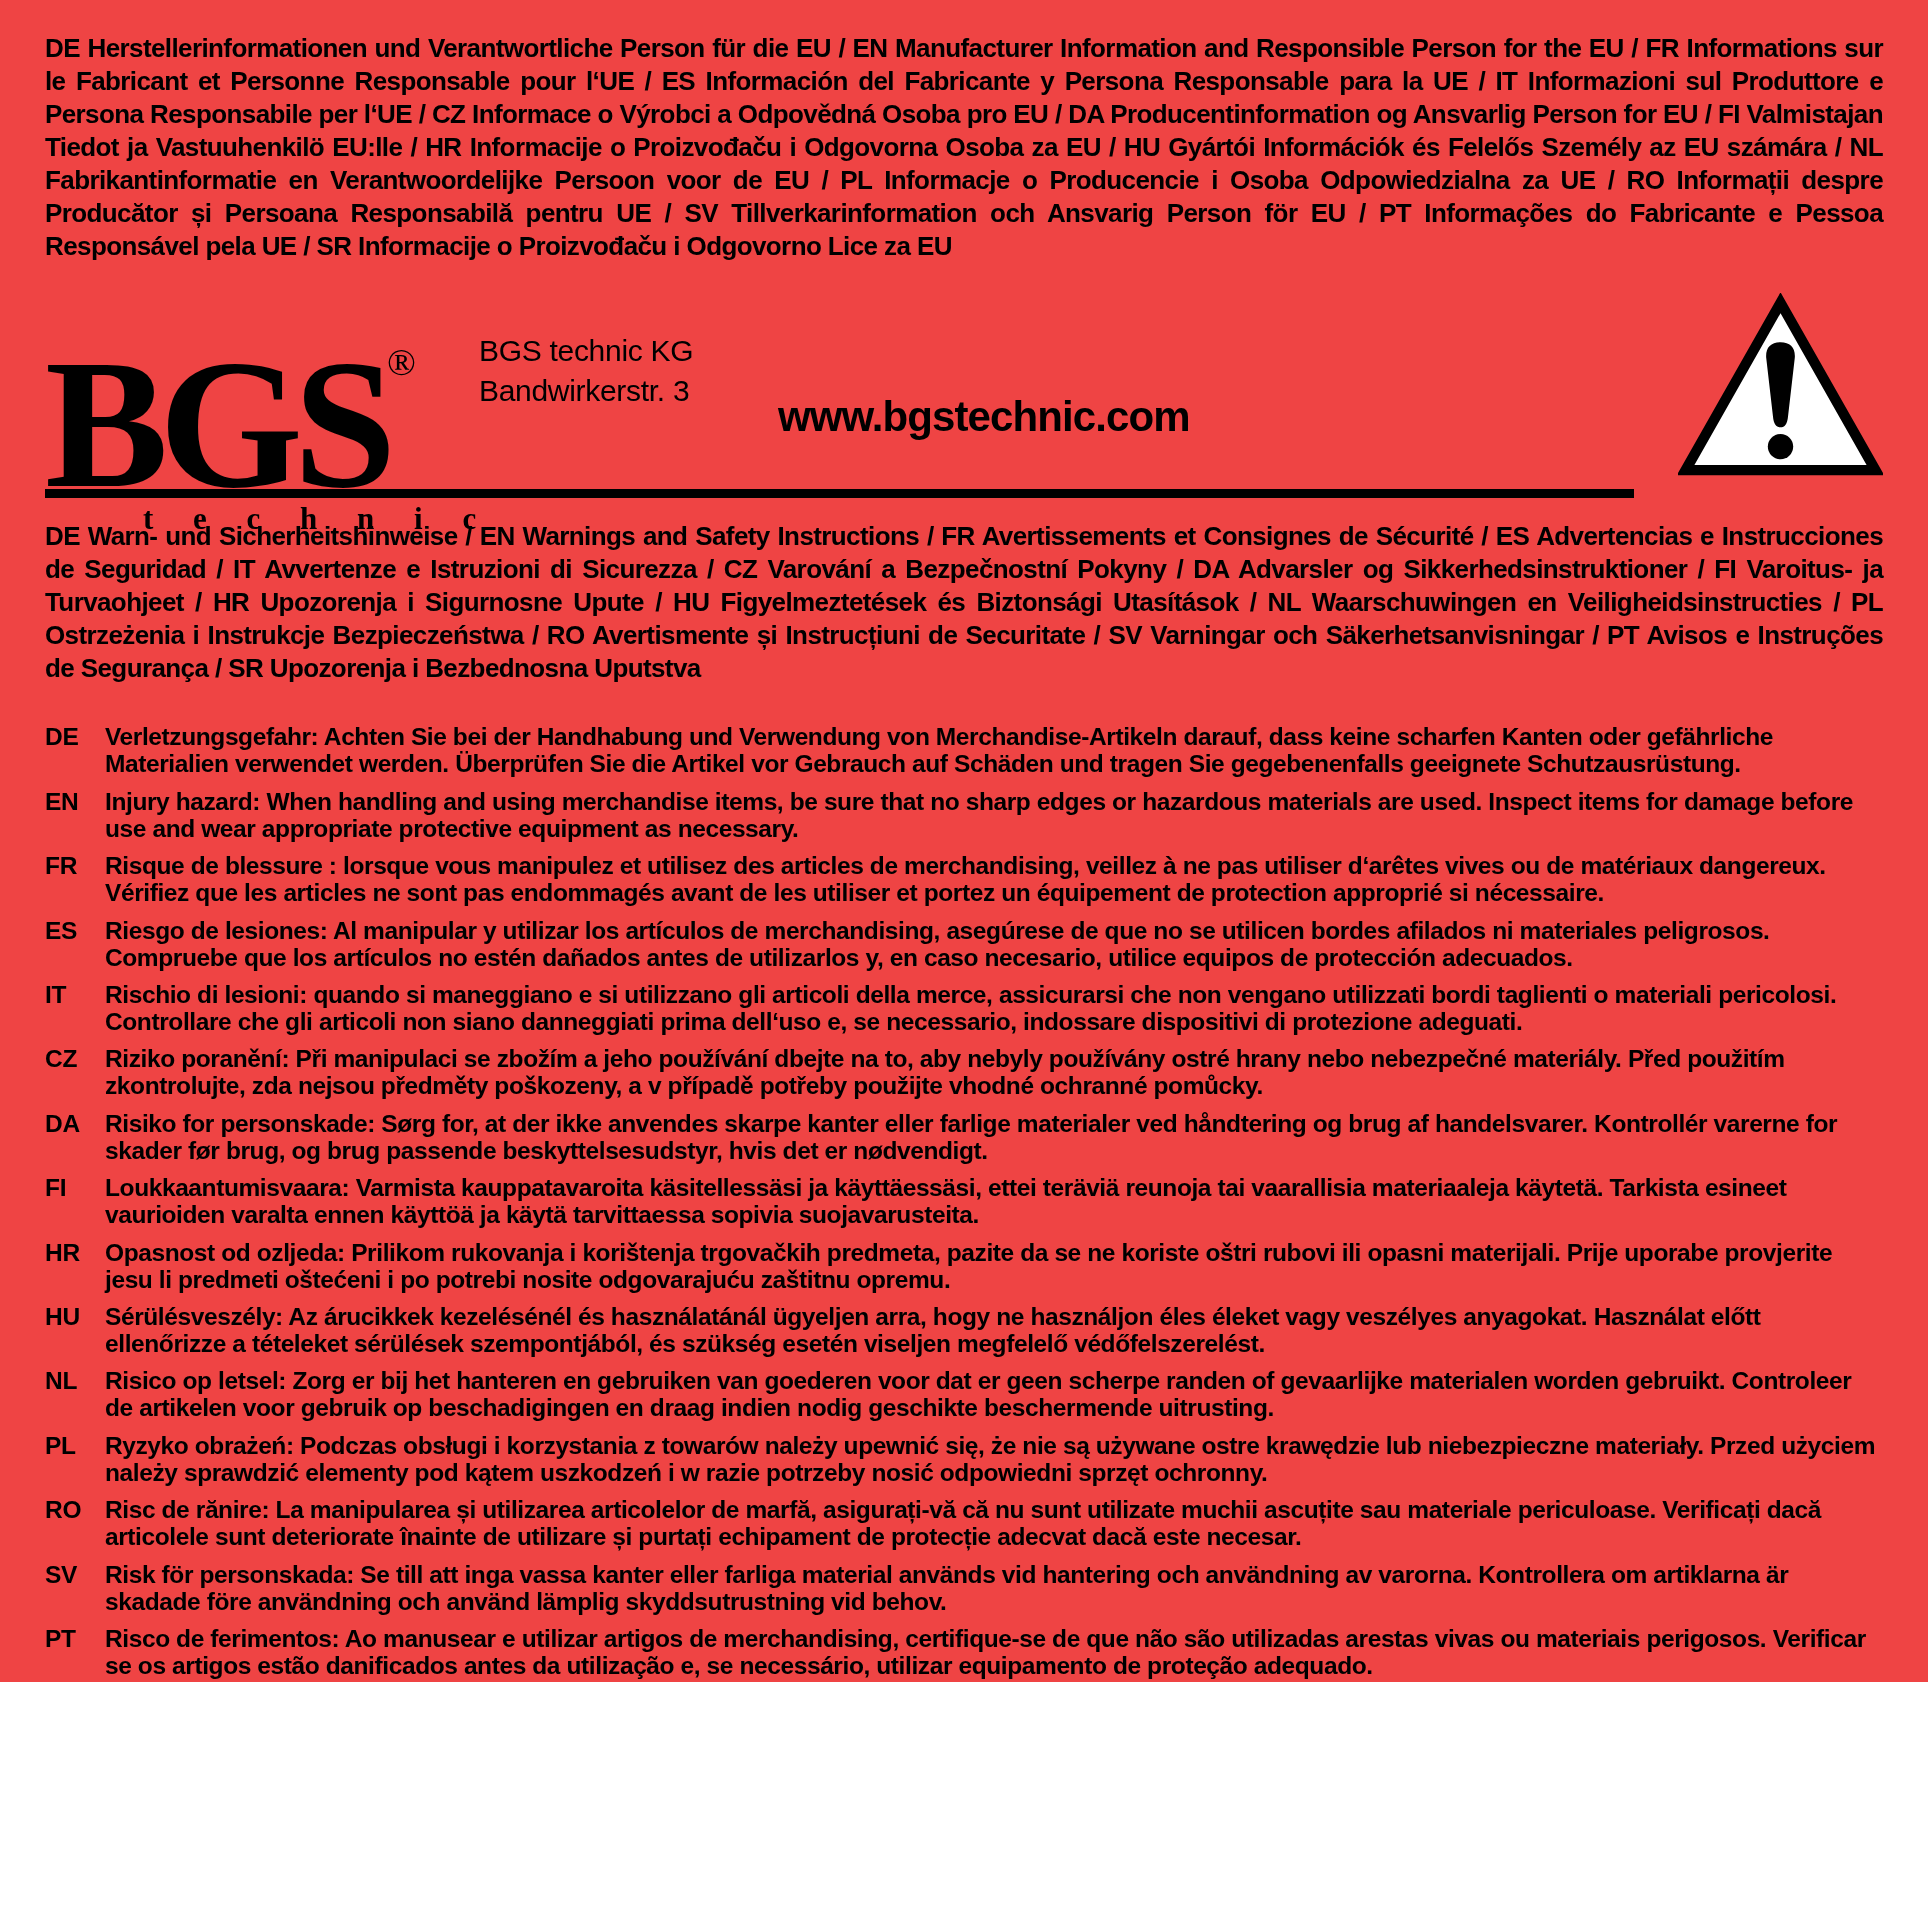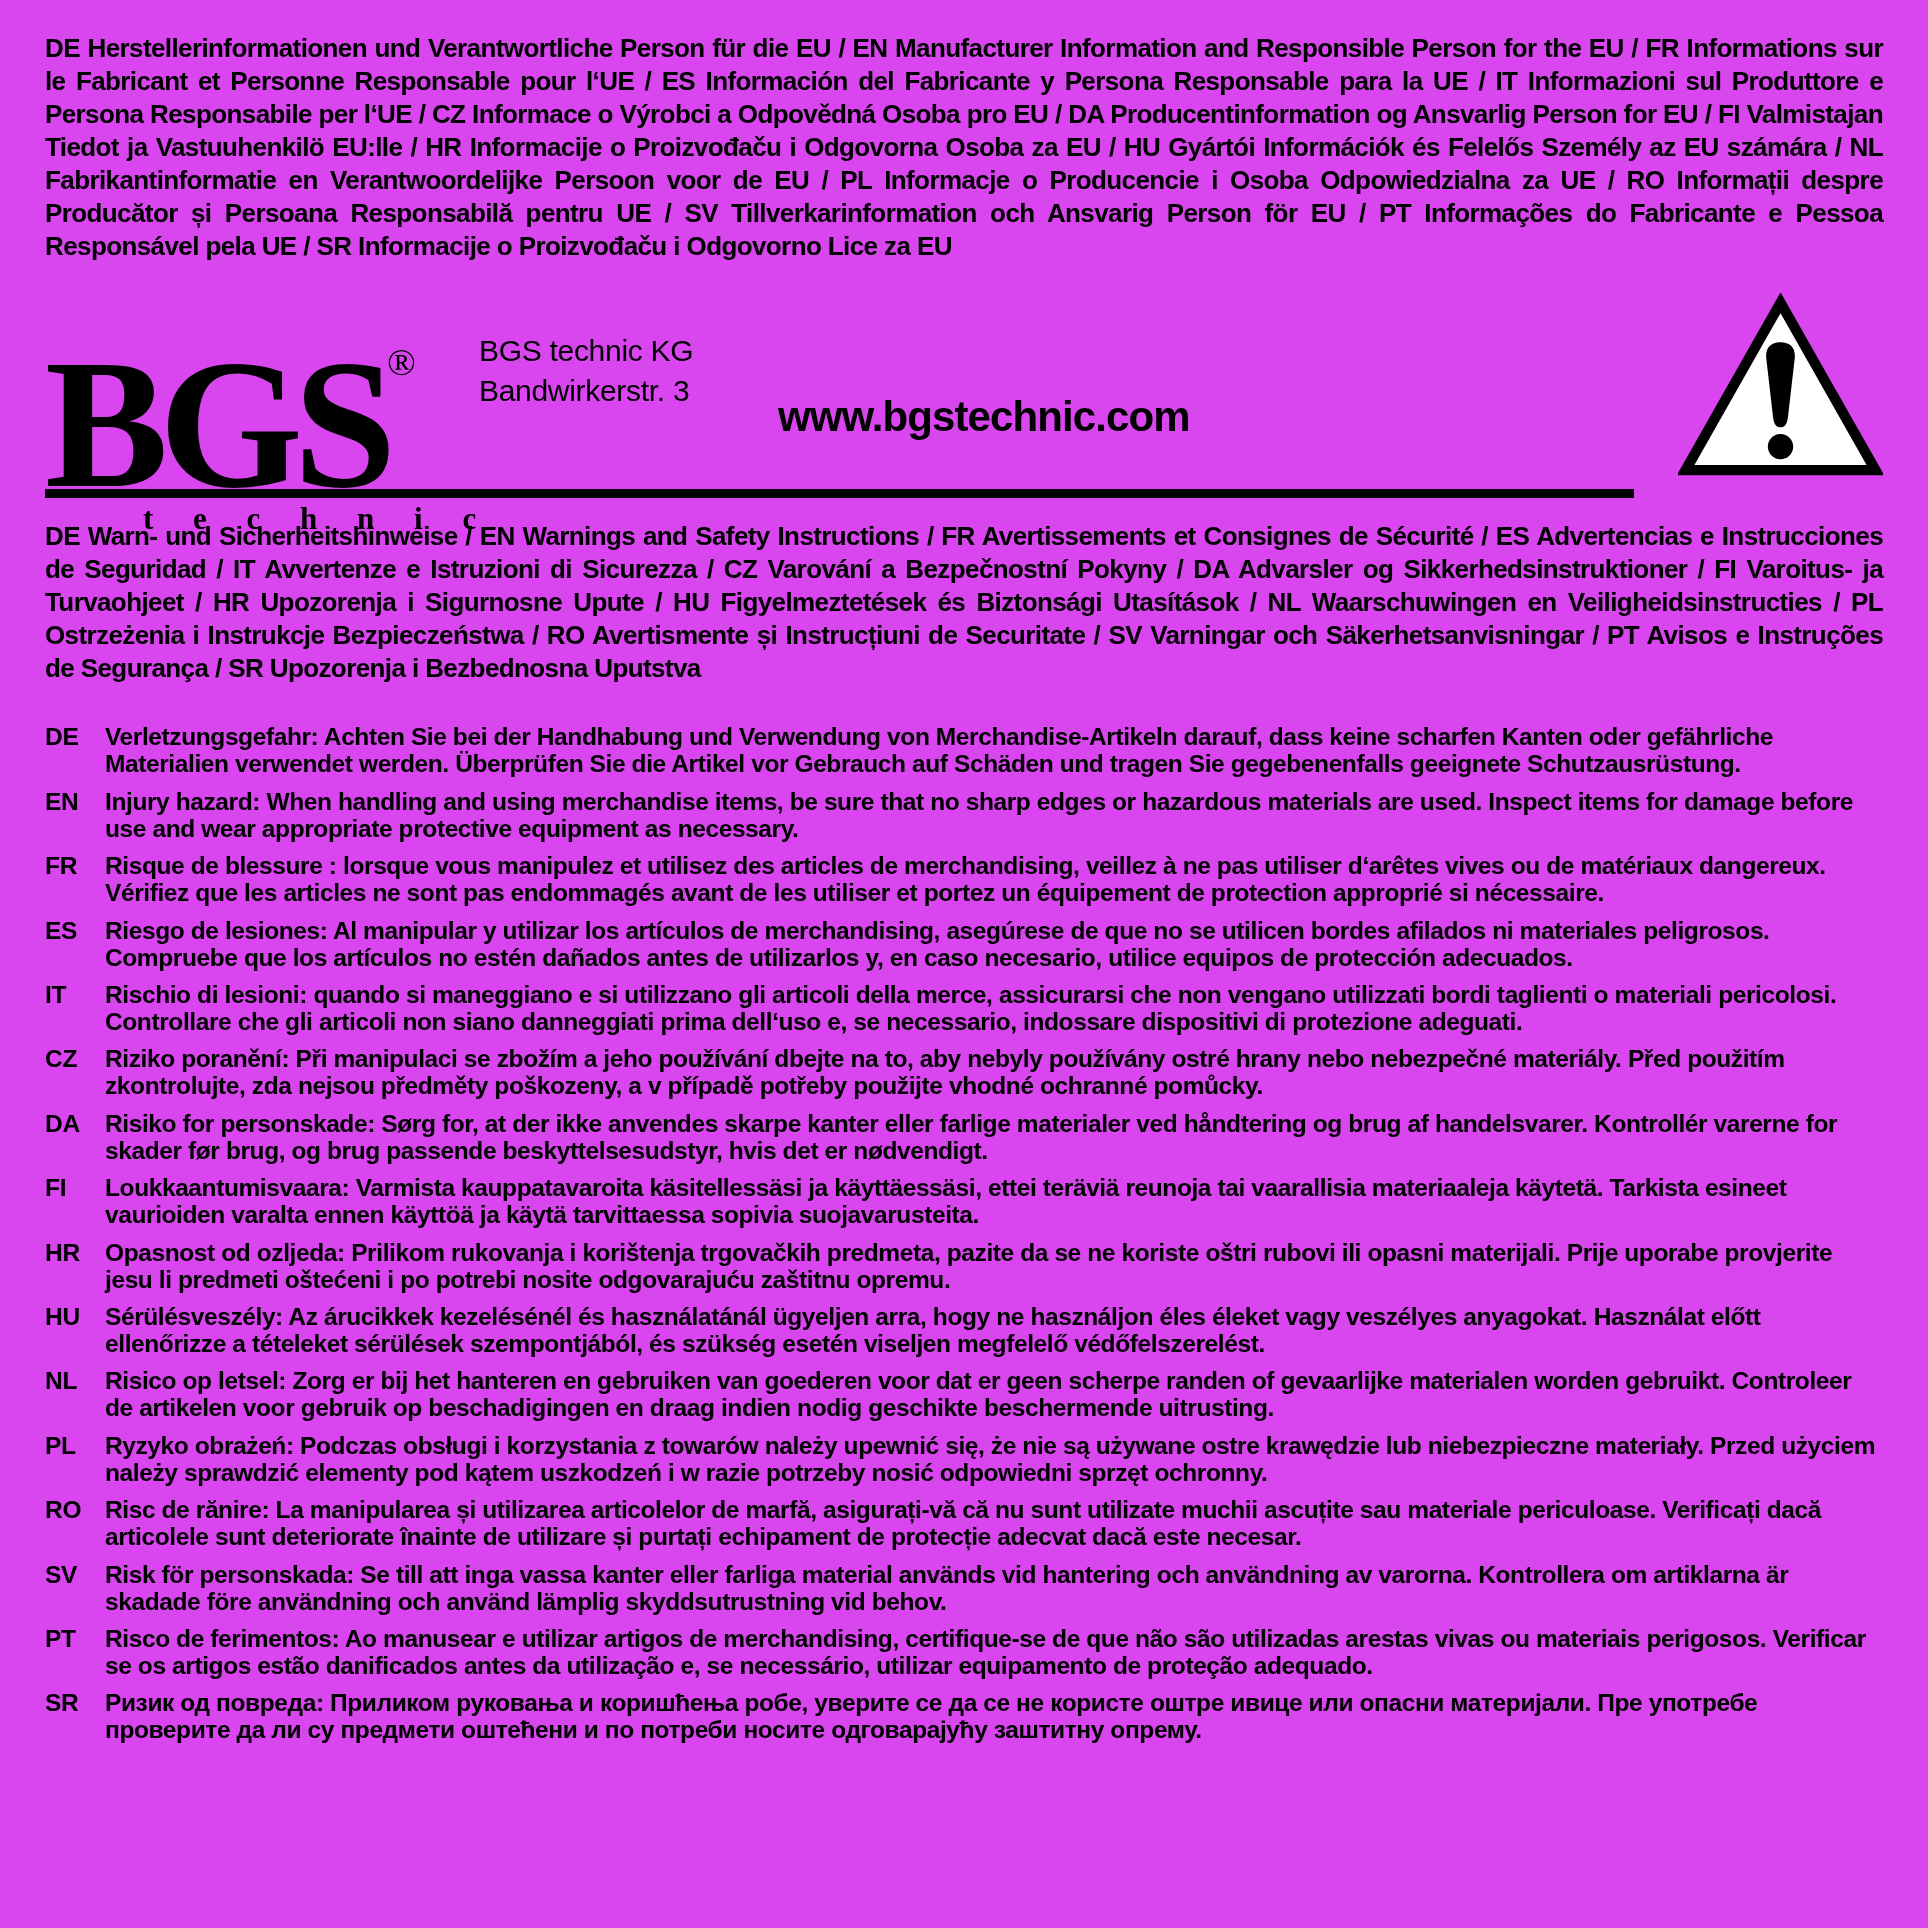--- a/index.html
+++ b/index.html
@@ -3,24 +3,24 @@
 <meta charset="utf-8">
 <style>
   html, body { margin: 0; padding: 0; background: #ffffff; }
   body {
     width: 1928px; height: 1928px;
     font-family: "Liberation Sans", sans-serif;
     color: #000000;
   }
   .page {
     box-sizing: border-box;
-    width: 1928px; height: 1928px;
+    width: 1928px; height: 1682px;
     padding: 32px 45px 38px 45px;
     overflow: hidden;
-    background: #d946ef;
+    background: #ef4444;
   }
   .hdr {
     margin: 0;
     font-size: 26px;
     font-weight: 700;
     line-height: 33px;
     letter-spacing: -0.6px;
     text-align: justify;
   }
   

